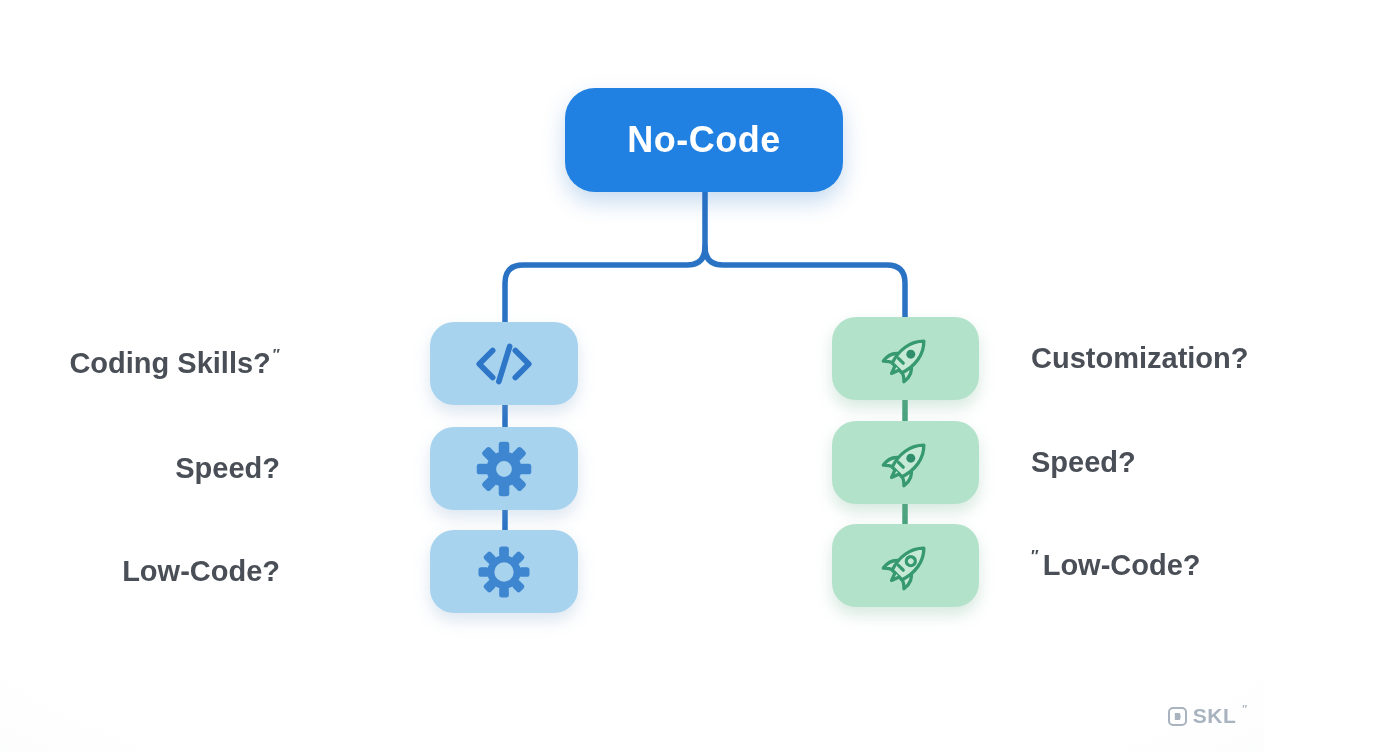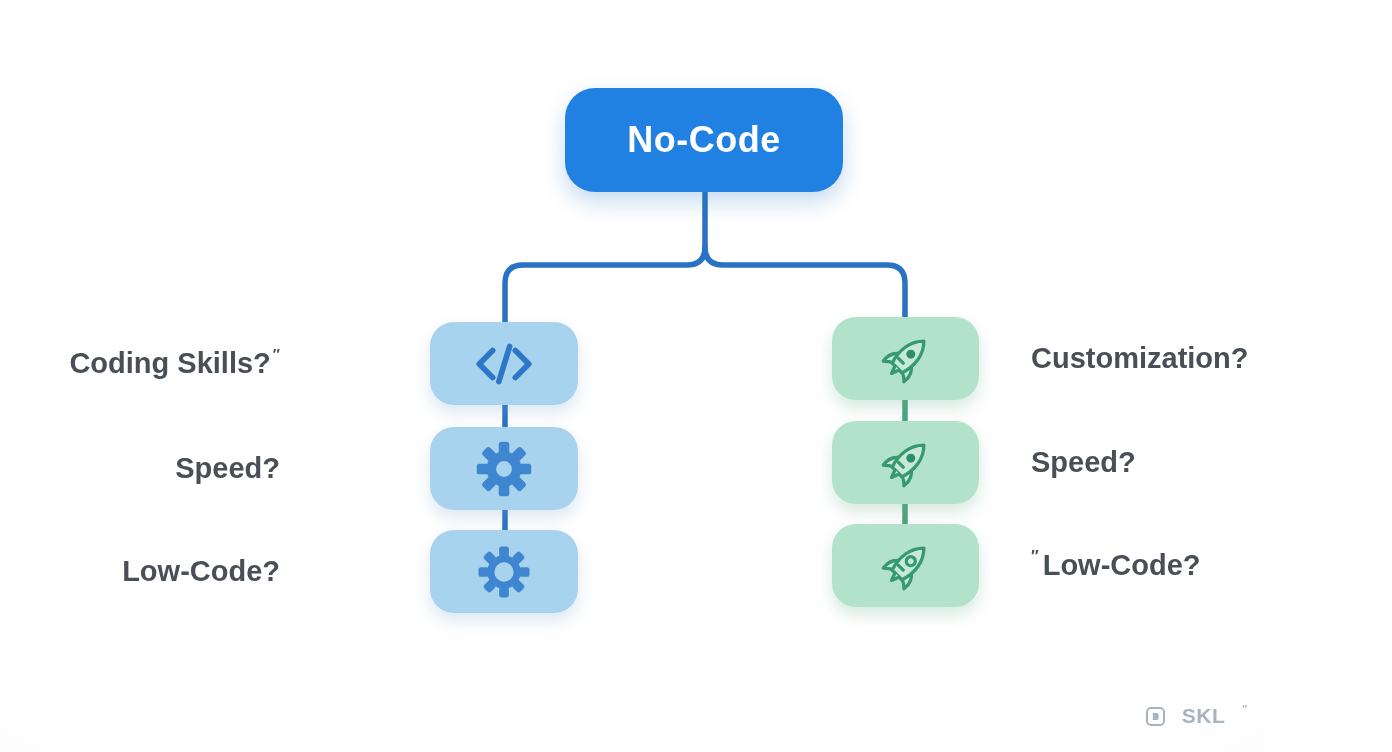--- a/index.html
+++ b/index.html
@@ -29,21 +29,21 @@
     color:#4a4f57;font-size:29px;font-weight:700;white-space:nowrap;
   }
   .lbl.left{right:984px;justify-content:flex-end;}
   .lbl.right{left:1003px;justify-content:flex-start;margin-left:28px;}
   .ll1{top:322px;} .ll2{top:427px;} .ll3{top:530px;}
   .rl1{top:317px;} .rl2{top:421px;} .rl3{top:524px;}
   .sup{font-size:15px;font-weight:700;transform:translateY(-10px);margin-left:2px;}
   .sup-pre{font-size:16px;font-weight:700;transform:translateY(-9px);margin-right:4px;}
   .icon{display:flex;align-items:center;justify-content:center;}
   .wm{
-    position:absolute;right:17px;top:705px;display:flex;align-items:flex-start;gap:17px;
+    position:absolute;right:17px;top:705px;display:flex;align-items:flex-start;gap:6px;
     color:#a9b3bf;
   }
   .wm-badge{
     width:15px;height:15px;border:2.5px solid #a9b3bf;border-radius:5px;
     display:flex;align-items:center;justify-content:center;margin-top:2px;
   }
   .wm-text{font-size:21px;font-weight:800;letter-spacing:.5px;line-height:22px;}
   .wm-sup{font-size:10px;font-weight:700;transform:translateY(-1px);}
 </style>
 </head>

